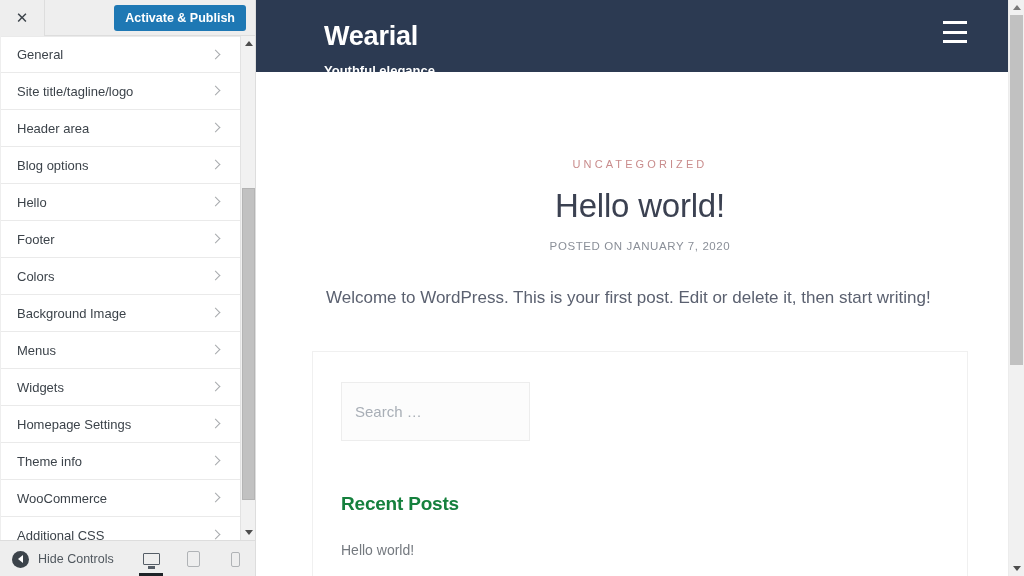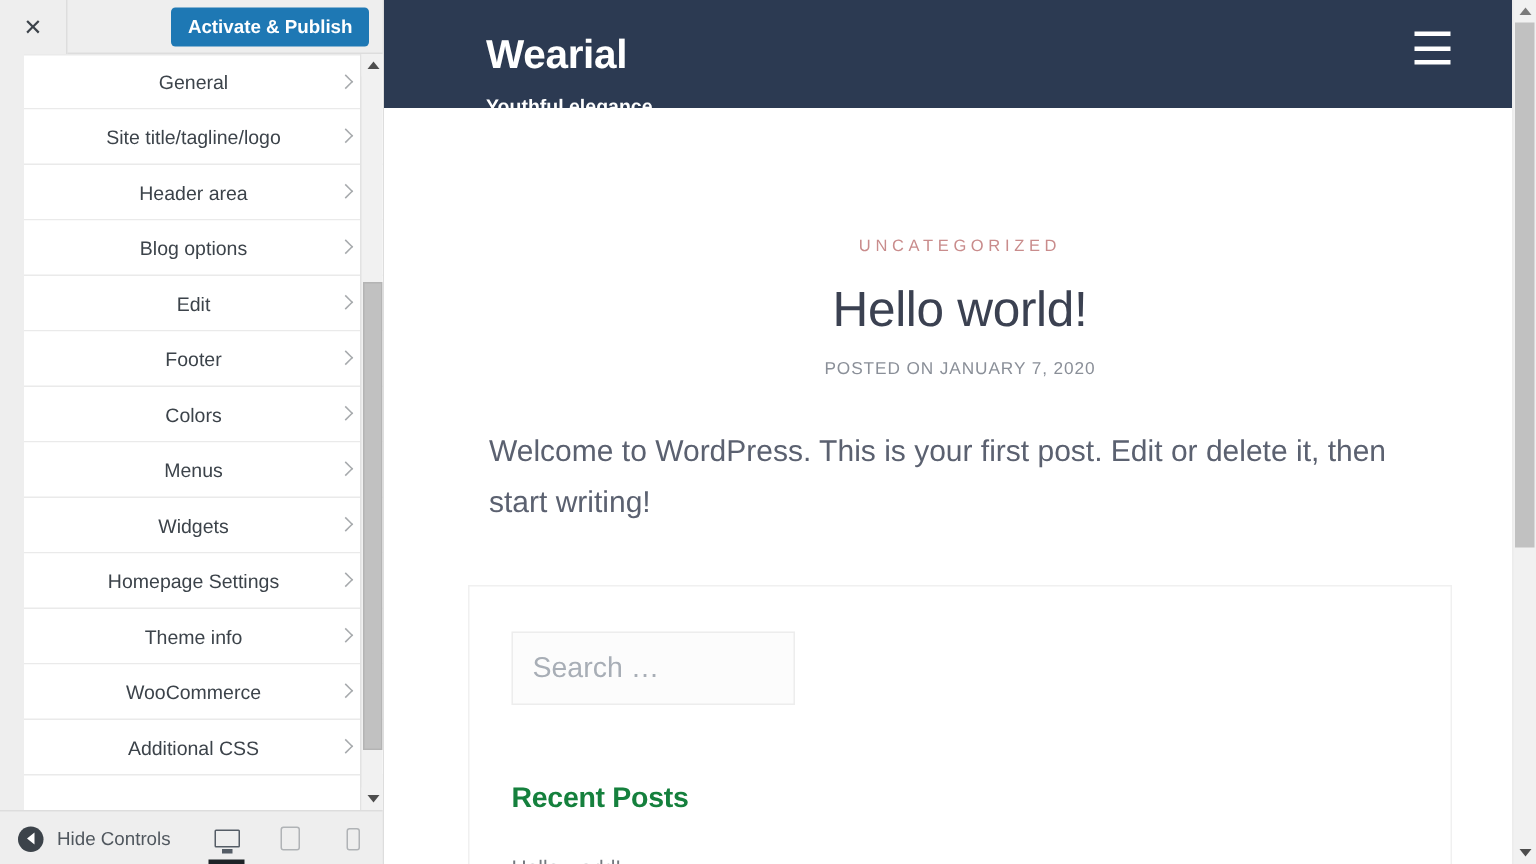--- a/index.html
+++ b/index.html
@@ -75,27 +75,26 @@
     font-weight: bold;
     font-family: "Liberation Sans", sans-serif;
     cursor: pointer;
     line-height: 26px;
     white-space: nowrap;
   }
 
   
   .sections {
     position: absolute;
-    left: 16px;
+    left: 1px;
     top: 36px;
     width: 240px;
     height: 504px;
     background: #fff;
     overflow: hidden;
-    text-align: center;
   }
 
   .section-row {
     position: relative;
     height: 37px;
     background: #fff;
     border-bottom: 1px solid #eaeaea;
     display: flex;
     align-items: center;
     padding: 0 14px 0 16px;
@@ -355,44 +354,44 @@
   .entry-meta {
     margin-top: 15px;
     font-size: 11.5px;
     color: #8a8f98;
     letter-spacing: 0.6px;
     font-family: "Liberation Sans", sans-serif;
   }
   .entry-content {
     margin-top: 32px;
     padding: 0 70px;
-    font-size: 20px;
+    font-size: 17px;
     color: #5b6170;
     line-height: 1.7;
     font-family: "Liberation Sans", sans-serif;
     text-align: left;
   }
 
   .widget-area {
     margin: 38px 56px 0 56px;
     border: 1px solid #f0f0f0;
     padding: 30px 28px 40px 28px;
     min-height: 200px;
   }
 
   .search-form {
     margin-bottom: 52px;
   }
   .search-input {
     width: 189px;
-    height: 49px;
+    height: 59px;
     border: 1px solid #ededed;
     background: #fcfcfc;
     padding: 0 13px;
-    font-size: 19px;
+    font-size: 15px;
     color: #9aa0a8;
     font-family: "Liberation Sans", sans-serif;
     outline: none;
   }
   .search-input::placeholder { color: #a8aeb6; }
 
   .widget-title {
     font-size: 19px;
     font-weight: bold;
     color: #15803d;
@@ -473,29 +472,33 @@
       </div>
       <div class="section-row">
         <span class="section-label">Header area</span>
         <span class="chevron"></span>
       </div>
       <div class="section-row">
         <span class="section-label">Blog options</span>
         <span class="chevron"></span>
       </div>
       <div class="section-row">
-        <span class="section-label">Edit</span>
+        <span class="section-label">Hello</span>
         <span class="chevron"></span>
       </div>
       <div class="section-row">
         <span class="section-label">Footer</span>
         <span class="chevron"></span>
       </div>
       <div class="section-row">
         <span class="section-label">Colors</span>
+        <span class="chevron"></span>
+      </div>
+      <div class="section-row">
+        <span class="section-label">Background Image</span>
         <span class="chevron"></span>
       </div>
       <div class="section-row">
         <span class="section-label">Menus</span>
         <span class="chevron"></span>
       </div>
       <div class="section-row">
         <span class="section-label">Widgets</span>
         <span class="chevron"></span>
       </div>

